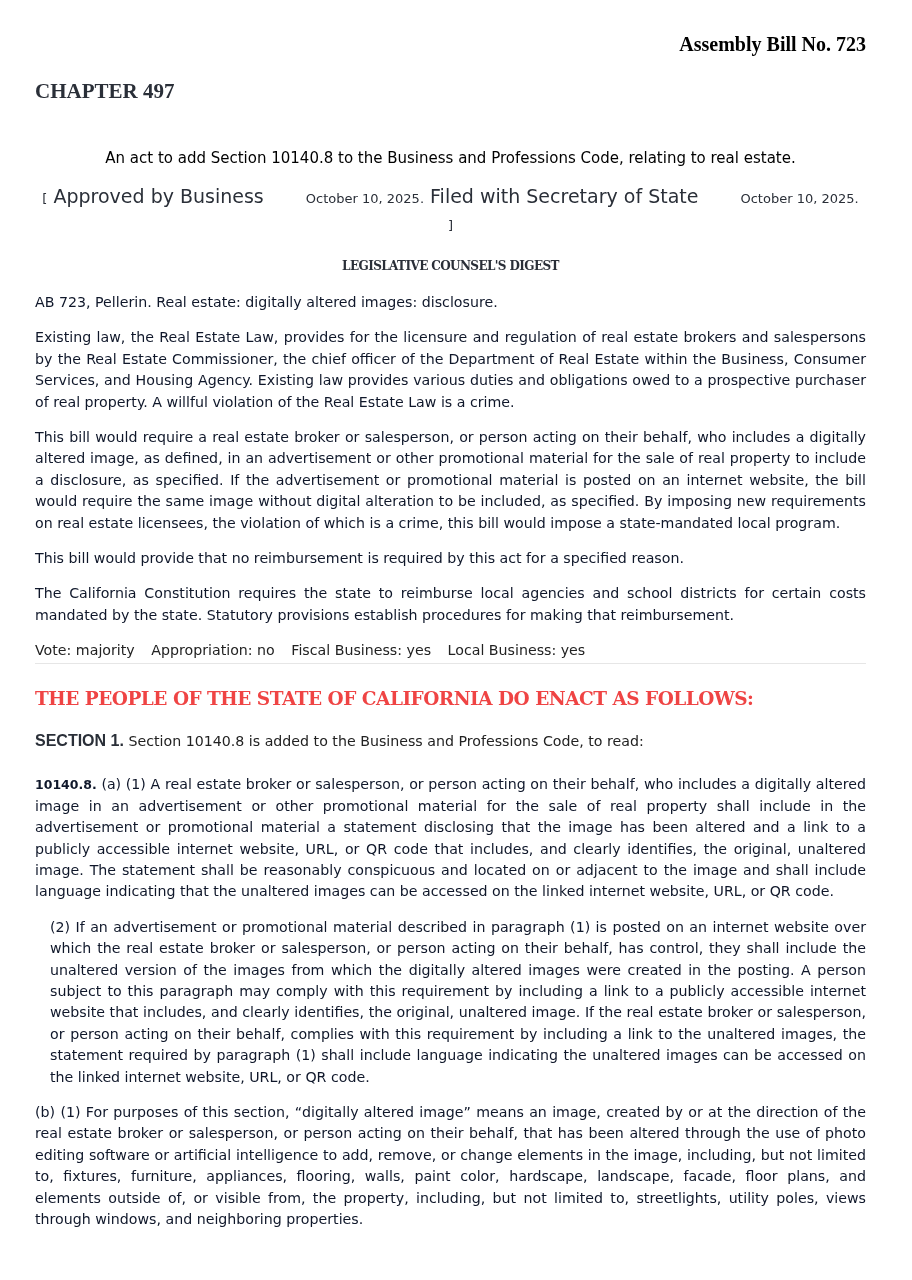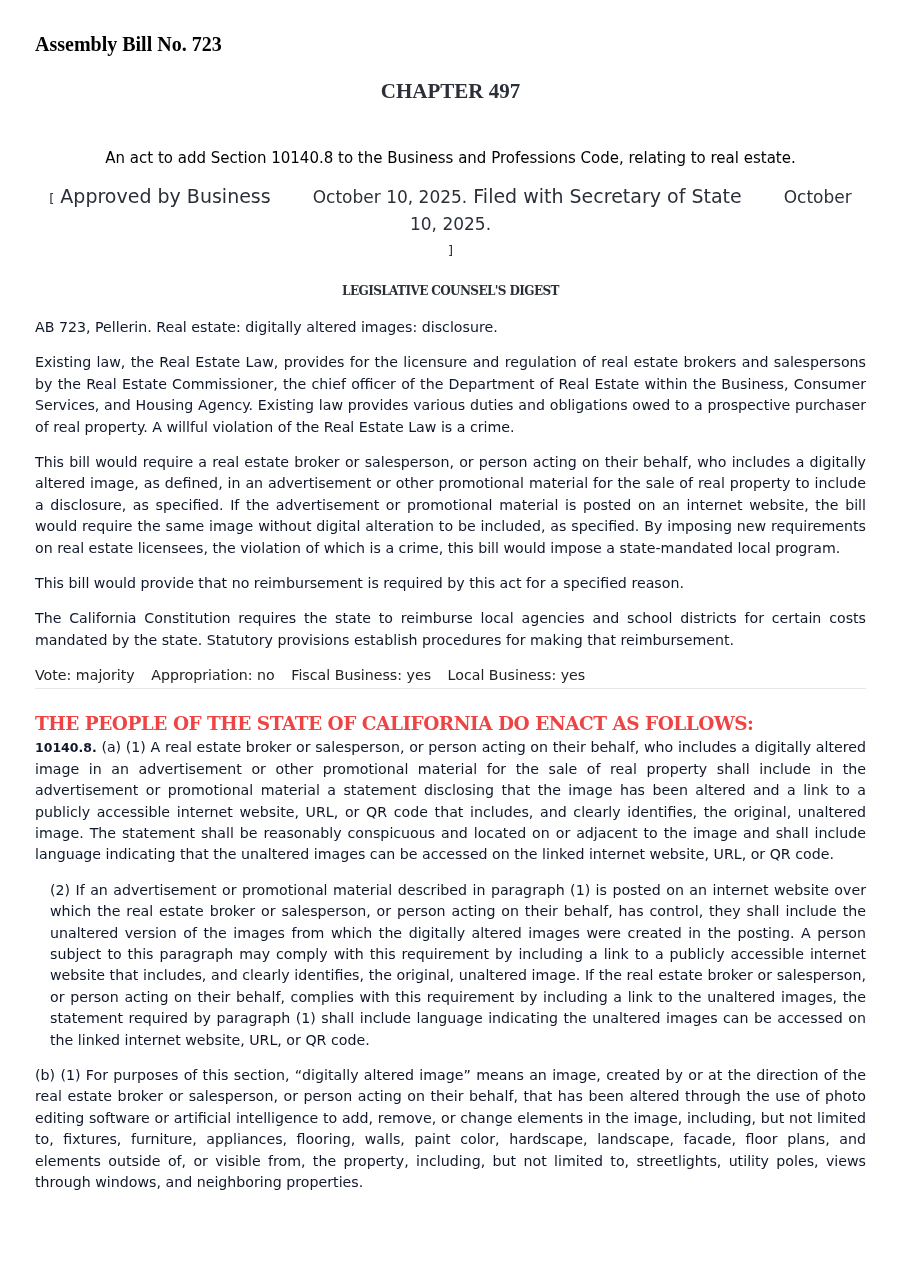--- a/index.html
+++ b/index.html
@@ -5,31 +5,30 @@
     html, body { margin: 0; padding: 0; background: #ffffff; }
     body {
       width: 912px;
       height: 1280px;
       overflow: hidden;
       font-family: "DejaVu Sans", sans-serif;
       color: #222222;
     }
     .page { padding: 0 46px 0 35px; box-sizing: border-box; width: 912px; }
     .title {
-      text-align: left;
+      text-align: right;
       font-family: "Liberation Serif", serif;
       font-weight: bold;
       font-size: 20px;
       color: #000000;
       margin: 0;
       padding-top: 32px;
       line-height: 24px;
     }
     .chapter {
-      text-align: center;
       font-family: "Liberation Serif", serif;
       font-size: 21px;
       color: #2a2f38;
       margin: 0;
       padding-top: 22px;
       line-height: 26px;
     }
     .act {
       text-align: center;
       font-size: 15px;
@@ -40,21 +39,21 @@
     }
     .approved {
       text-align: center;
       margin: 0;
       padding-top: 16px;
       color: #2a2f38;
       line-height: 24px;
       font-size: 19px;
     }
     .approved .bracket { font-size: 13px; }
-    .approved .date { font-size: 17px; margin-left: 36px; }
+    .approved .date { font-size: 13px; margin-left: 36px; }
     .digest-title {
       text-align: center;
       font-family: "DejaVu Serif", serif;
       font-size: 12px;
       color: #2a2f38;
       margin: 0;
       padding-top: 16px;
       line-height: 24px;
       letter-spacing: -0.6px;
     }
@@ -124,20 +123,24 @@
 
   <div class="vote">
     <span>Vote: majority</span>
     <span>Appropriation: no</span>
     <span>Fiscal Business: yes</span>
     <span>Local Business: yes</span>
   </div>
 
   <h2 class="enact">THE PEOPLE OF THE STATE OF CALIFORNIA DO ENACT AS FOLLOWS:</h2>
 
+  <p class="section1">
+    <span class="sec-label">SECTION 1.</span>
+    <span>Section 10140.8 is added to the Business and Professions Code, to read:</span>
+  </p>
 
   <p class="body">
     <span class="code-label">10140.8.</span>
     <span>(a) (1) A real estate broker or salesperson, or person acting on their behalf, who includes a digitally altered image in an advertisement or other promotional material for the sale of real property shall include in the advertisement or promotional material a statement disclosing that the image has been altered and a link to a publicly accessible internet website, URL, or QR code that includes, and clearly identifies, the original, unaltered image. The statement shall be reasonably conspicuous and located on or adjacent to the image and shall include language indicating that the unaltered images can be accessed on the linked internet website, URL, or QR code.</span>
   </p>
 
   <p class="body indent">(2) If an advertisement or promotional material described in paragraph (1) is posted on an internet website over which the real estate broker or salesperson, or person acting on their behalf, has control, they shall include the unaltered version of the images from which the digitally altered images were created in the posting. A person subject to this paragraph may comply with this requirement by including a link to a publicly accessible internet website that includes, and clearly identifies, the original, unaltered image. If the real estate broker or salesperson, or person acting on their behalf, complies with this requirement by including a link to the unaltered images, the statement required by paragraph (1) shall include language indicating the unaltered images can be accessed on the linked internet website, URL, or QR code.</p>
 
   <p class="body">(b) (1) For purposes of this section, “digitally altered image” means an image, created by or at the direction of the real estate broker or salesperson, or person acting on their behalf, that has been altered through the use of photo editing software or artificial intelligence to add, remove, or change elements in the image, including, but not limited to, fixtures, furniture, appliances, flooring, walls, paint color, hardscape, landscape, facade, floor plans, and elements outside of, or visible from, the property, including, but not limited to, streetlights, utility poles, views through windows, and neighboring properties.</p>
 </div>

